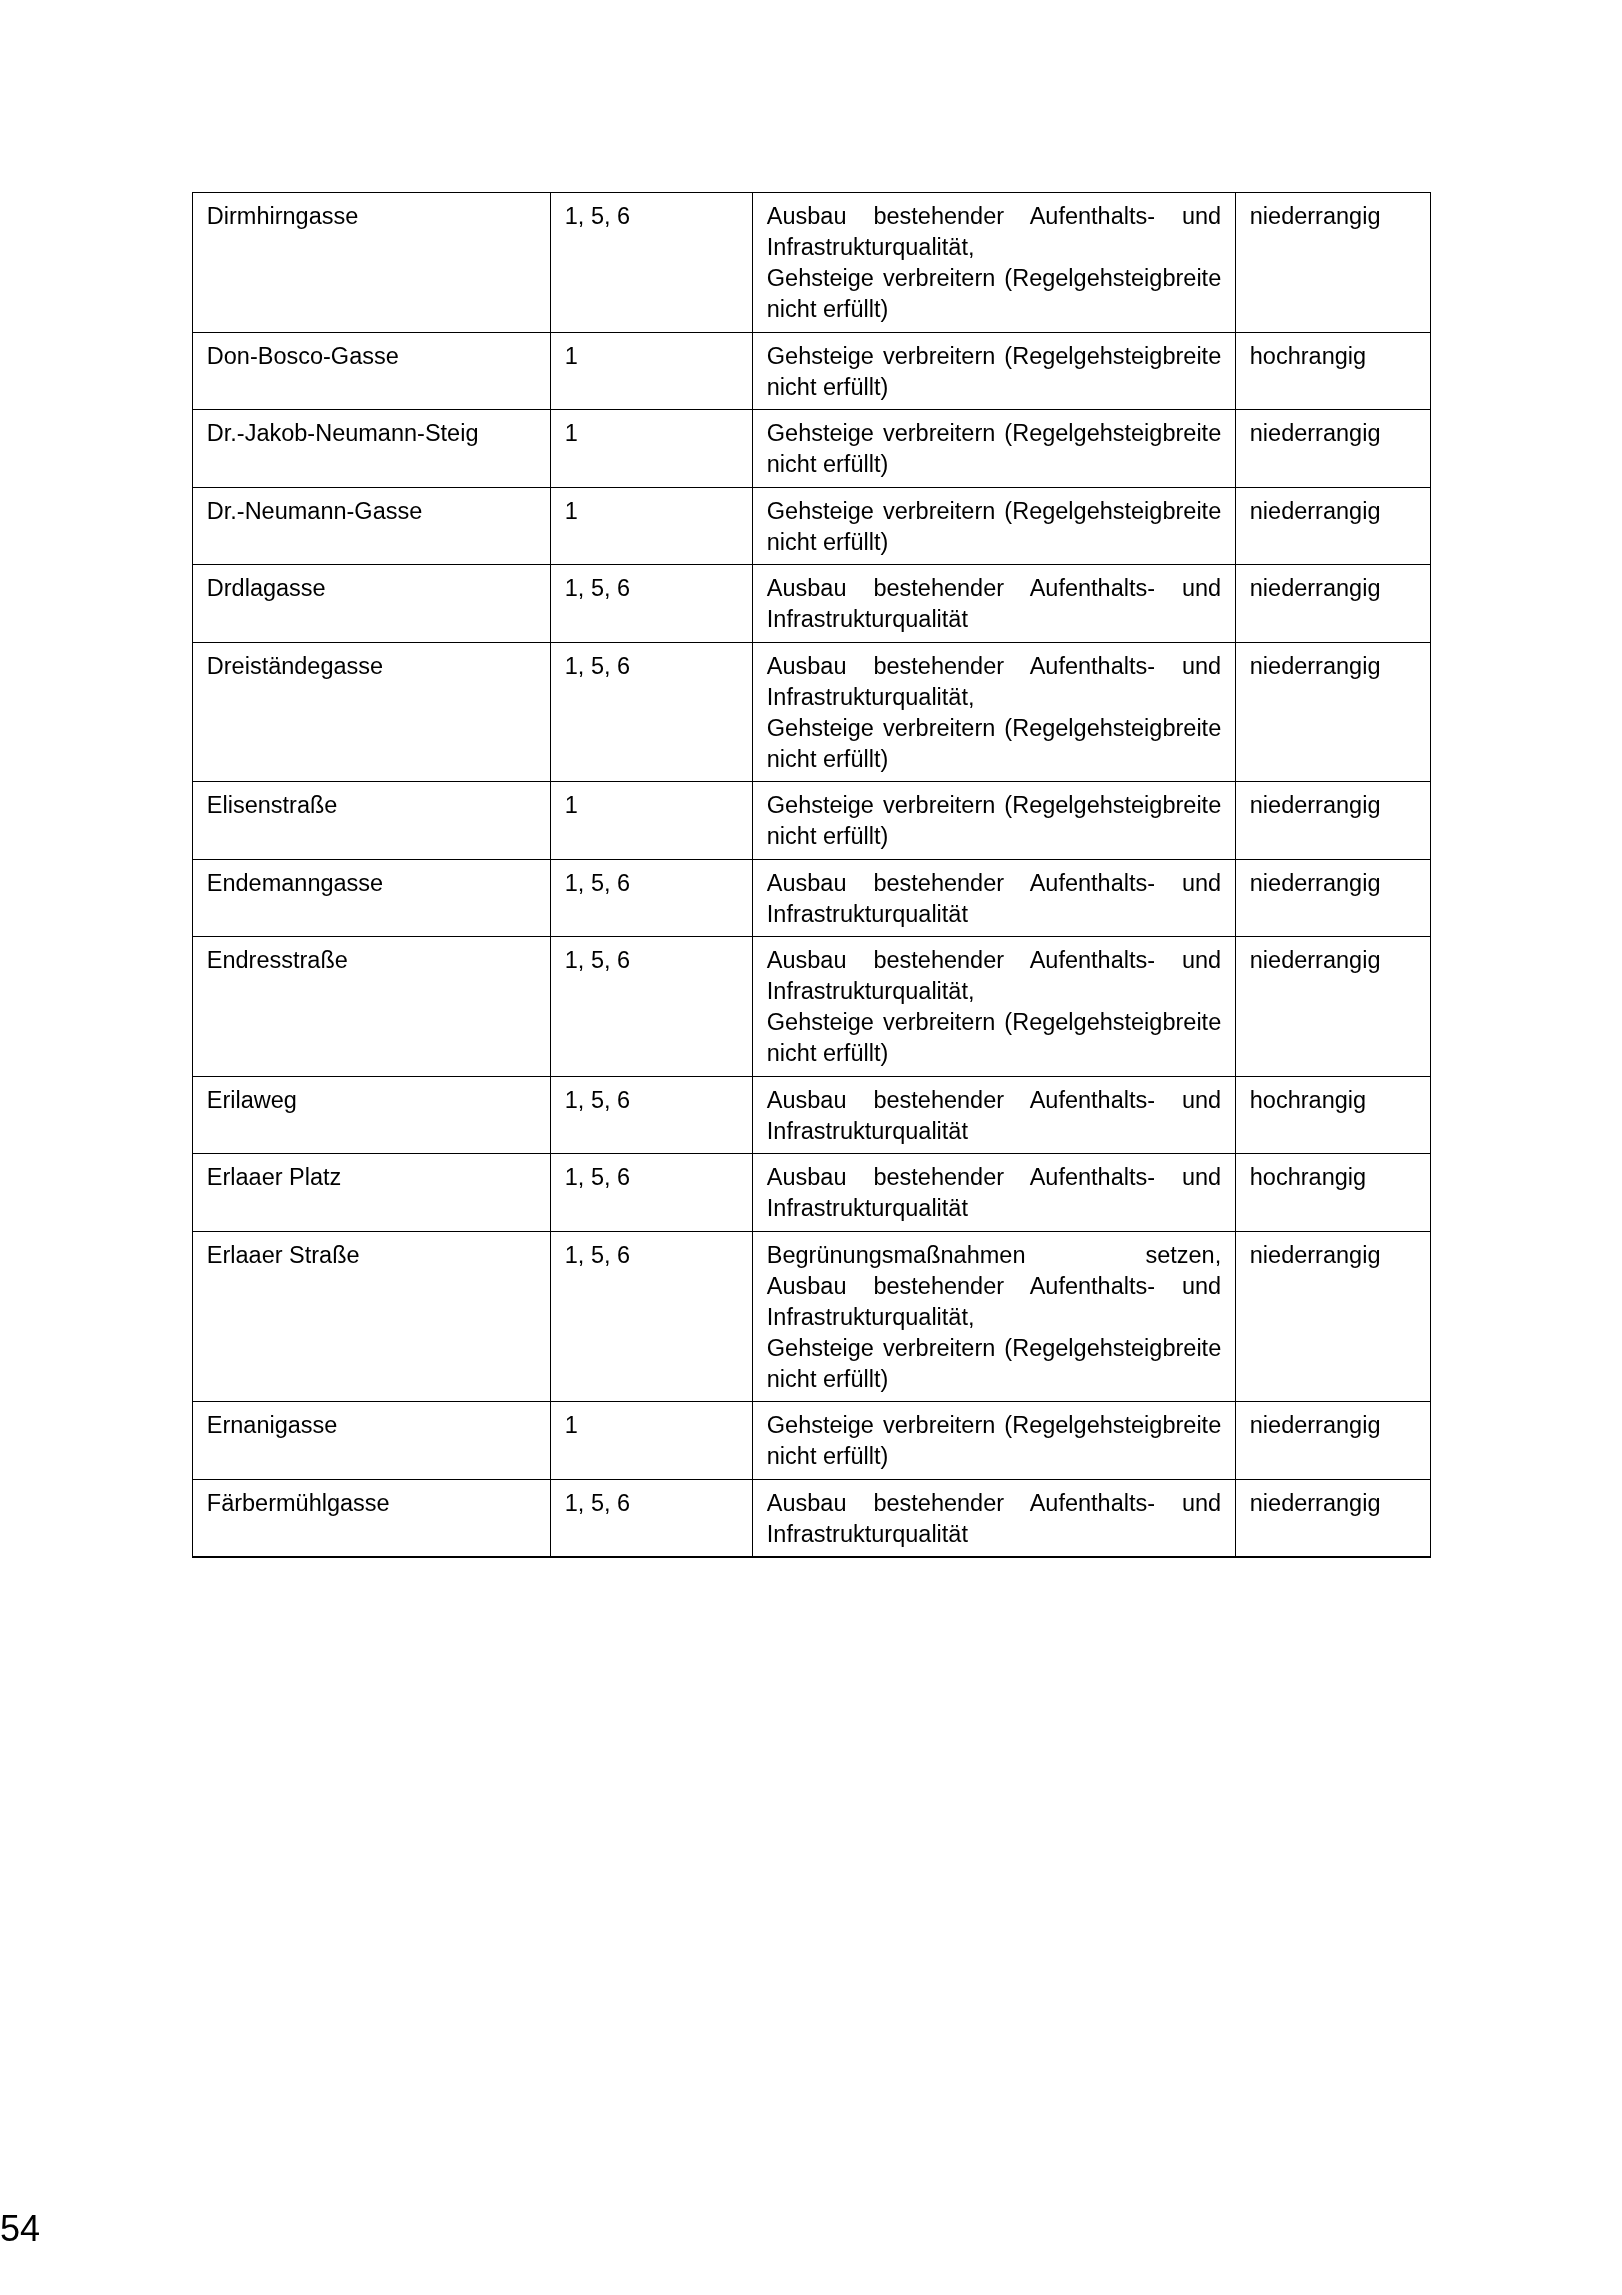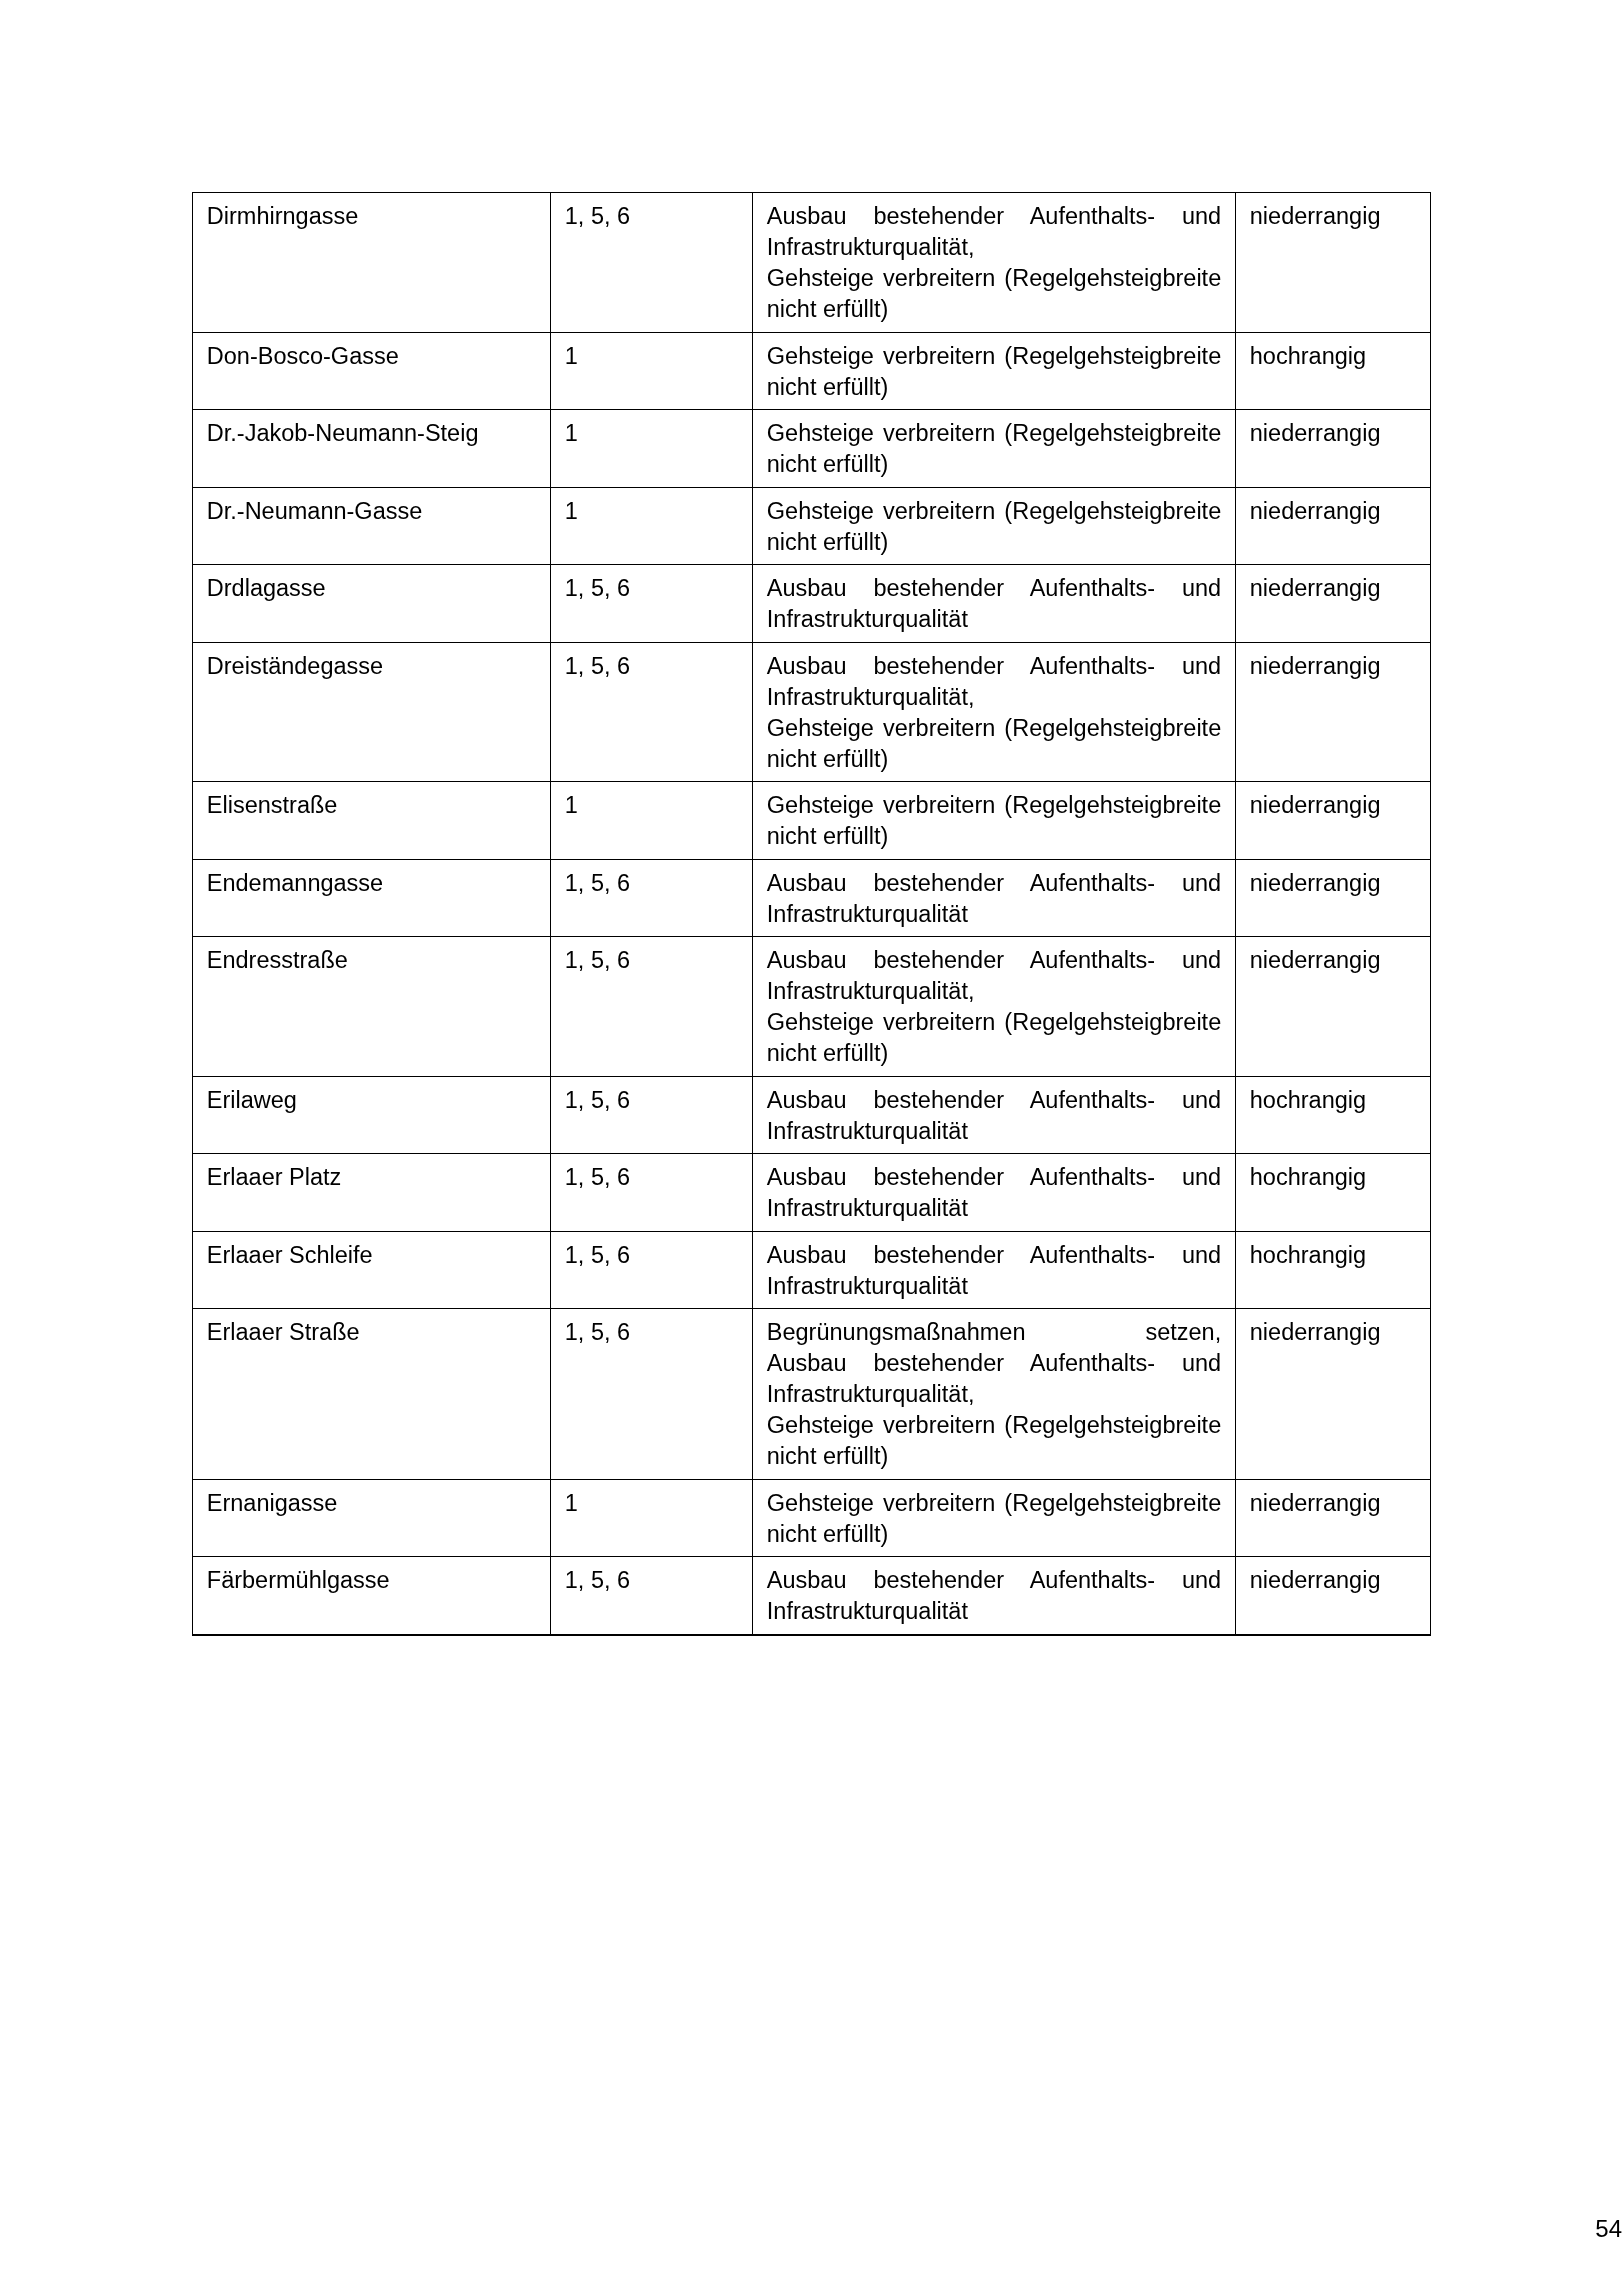--- a/index.html
+++ b/index.html
@@ -50,22 +50,22 @@
     text-align-last: justify;
   }
   td.cell-measures .measure:last-child {
     text-align-last: left;
   }
   .page-number {
     position: absolute;
     top: 2210px;
     left: 0;
     width: 100%;
-    text-align: right;
-    font-size: 24px;
+    text-align: left;
+    font-size: 36px;
     line-height: 37px;
     color: #000000;
   }
 </style>
 </head>
 <body>
 
 <div class="doc-page">
 
   <table class="street-table">
@@ -174,28 +174,20 @@
 
   <tr>
     <td class="cell-street">Erlaaer Platz</td>
     <td class="cell-categories">1, 5, 6</td>
     <td class="cell-measures">
             <div class="measure">Ausbau bestehender Aufenthalts- und Infrastrukturqualität</div>
           </td>
     <td class="cell-priority">hochrangig</td>
   </tr>
 
-  <tr>
-    <td class="cell-street">Erlaaer Schleife</td>
-    <td class="cell-categories">1, 5, 6</td>
-    <td class="cell-measures">
-            <div class="measure">Ausbau bestehender Aufenthalts- und Infrastrukturqualität</div>
-          </td>
-    <td class="cell-priority">hochrangig</td>
-  </tr>
 
   <tr>
     <td class="cell-street">Erlaaer Straße</td>
     <td class="cell-categories">1, 5, 6</td>
     <td class="cell-measures">
             <div class="measure">Begrünungsmaßnahmen setzen,</div>
             <div class="measure">Ausbau bestehender Aufenthalts- und Infrastrukturqualität,</div>
             <div class="measure">Gehsteige verbreitern (Regelgehsteigbreite nicht erfüllt)</div>
           </td>
     <td class="cell-priority">niederrangig</td>

